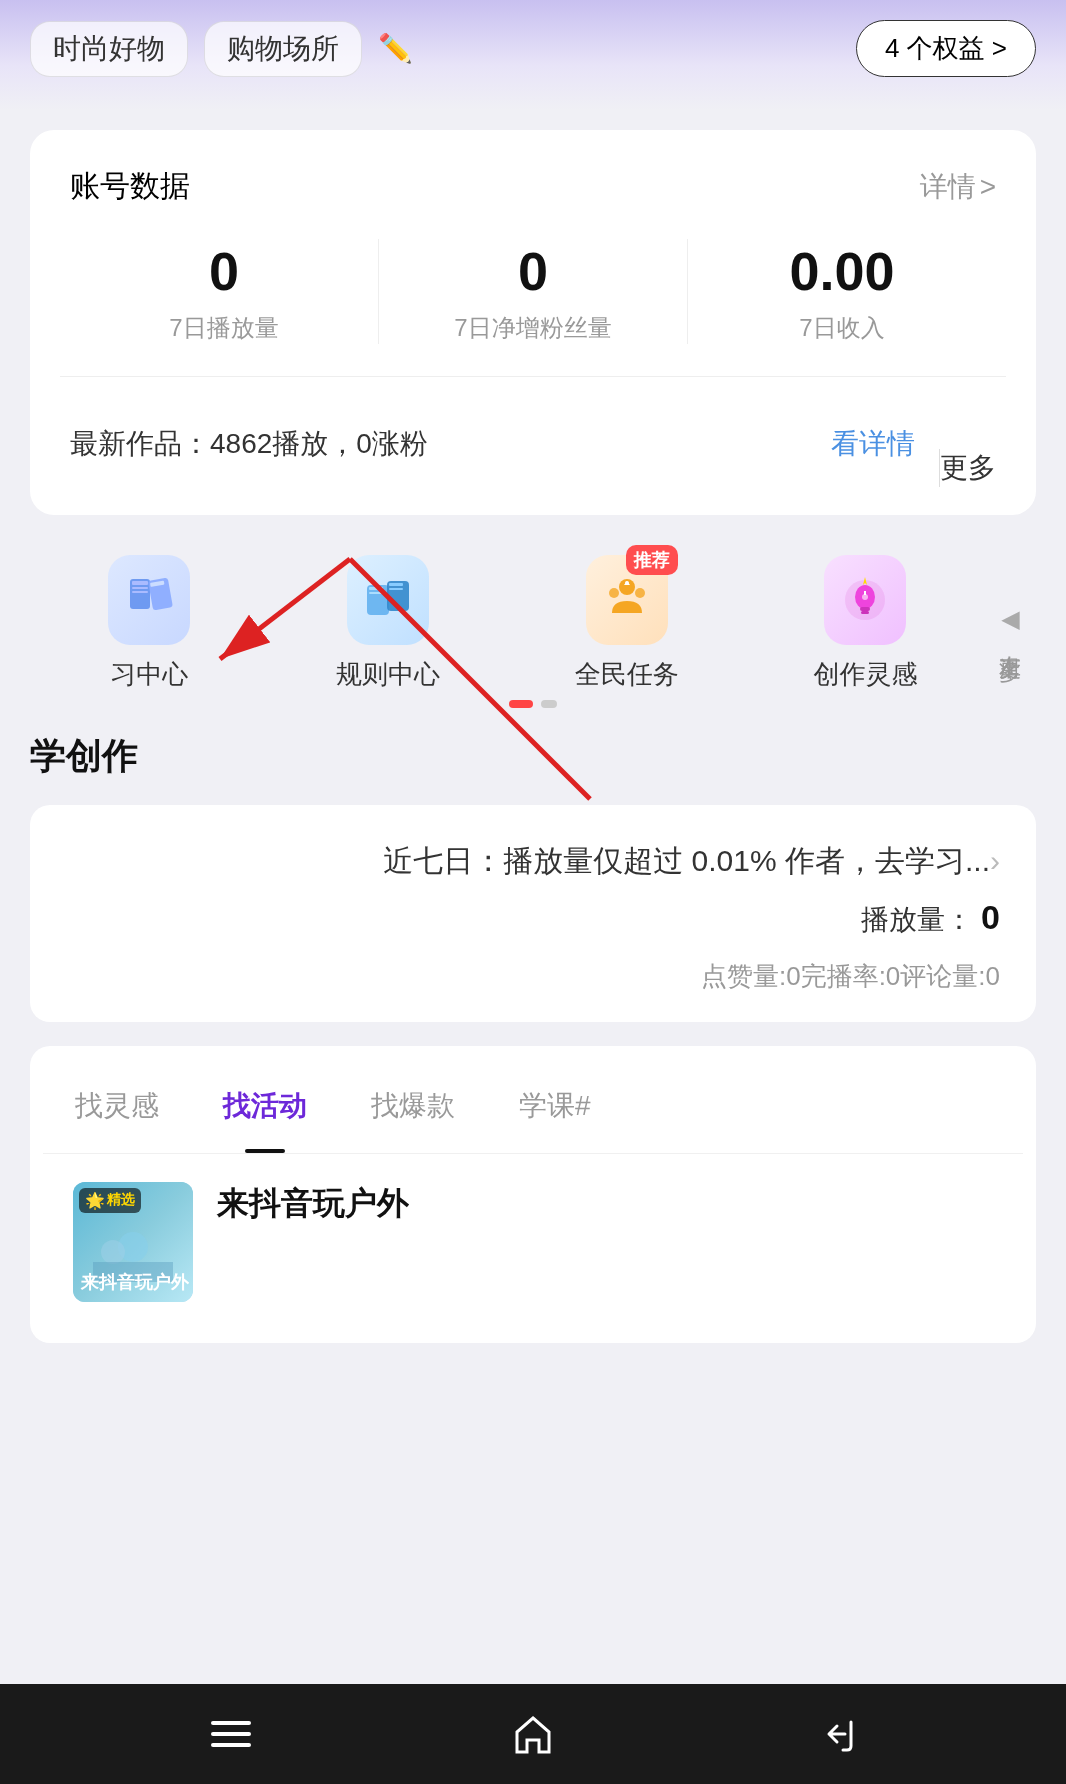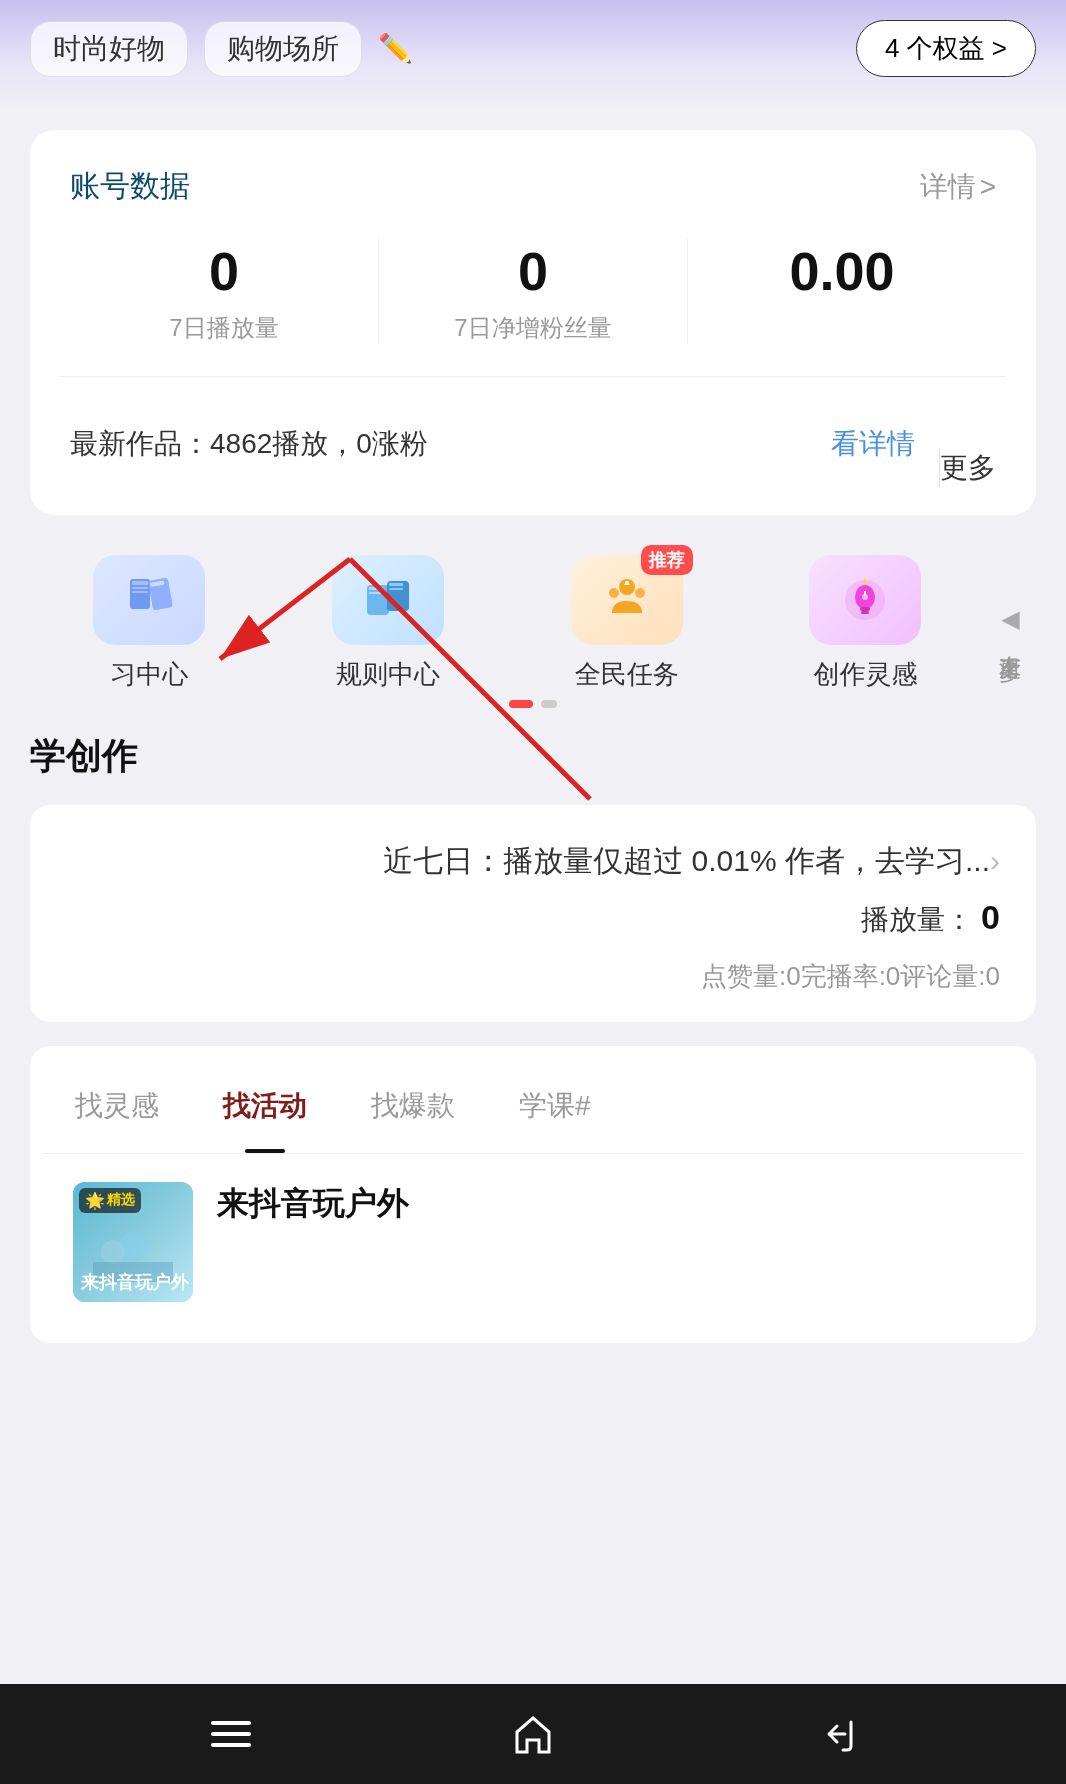--- a/index.html
+++ b/index.html
@@ -68,21 +68,21 @@
       padding: 36px 40px 28px;
     }
     .card-header {
       display: flex;
       justify-content: space-between;
       align-items: center;
       margin-bottom: 32px;
     }
     .card-title {
       font-size: 30px;
-      color: #0c4a6e;
+      color: #000000;
     }
     .card-detail {
       font-size: 28px;
       color: #999;
       display: flex;
       align-items: center;
       gap: 4px;
       cursor: pointer;
     }
     .stats-row {
@@ -155,21 +155,21 @@
       flex: 1;
       display: flex;
       flex-direction: column;
       align-items: center;
       gap: 12px;
       padding: 16px 8px;
       cursor: pointer;
       min-width: 0;
     }
     .icon-circle {
-      width: 112px;
+      width: 82px;
       height: 90px;
       border-radius: 22px;
       display: flex;
       align-items: center;
       justify-content: center;
       font-size: 42px;
       position: relative;
     }
     .icon-label {
       font-size: 26px;
@@ -287,21 +287,21 @@
     .tab-item {
       flex: 0 0 auto;
       padding: 28px 32px;
       font-size: 28px;
       color: #999;
       cursor: pointer;
       position: relative;
       white-space: nowrap;
     }
     .tab-item.active {
-      color: #7f1d1d;
+      color: #6d28d9;
       font-weight: 600;
     }
     .tab-item.active::after {
       content: '';
       position: absolute;
       bottom: 0;
       left: 50%;
       transform: translateX(-50%);
       width: 40px;
       height: 4px;
@@ -437,20 +437,21 @@
       <div class="stat-item">
         <div class="stat-value">0</div>
         <div class="stat-label">7日播放量</div>
       </div>
       <div class="stat-item">
         <div class="stat-value">0</div>
         <div class="stat-label">7日净增粉丝量</div>
       </div>
       <div class="stat-item">
         <div class="stat-value">0.00</div>
+        <div class="stat-label">7日收入</div>
       </div>
     </div>
 
     <div class="divider"></div>
 
     <div class="latest-work-row">
       <span class="latest-work-text">最新作品：4862播放，0涨粉</span>
       <span class="see-detail-btn">看详情</span>
       <span class="more-btn">更多</span>
     </div>

